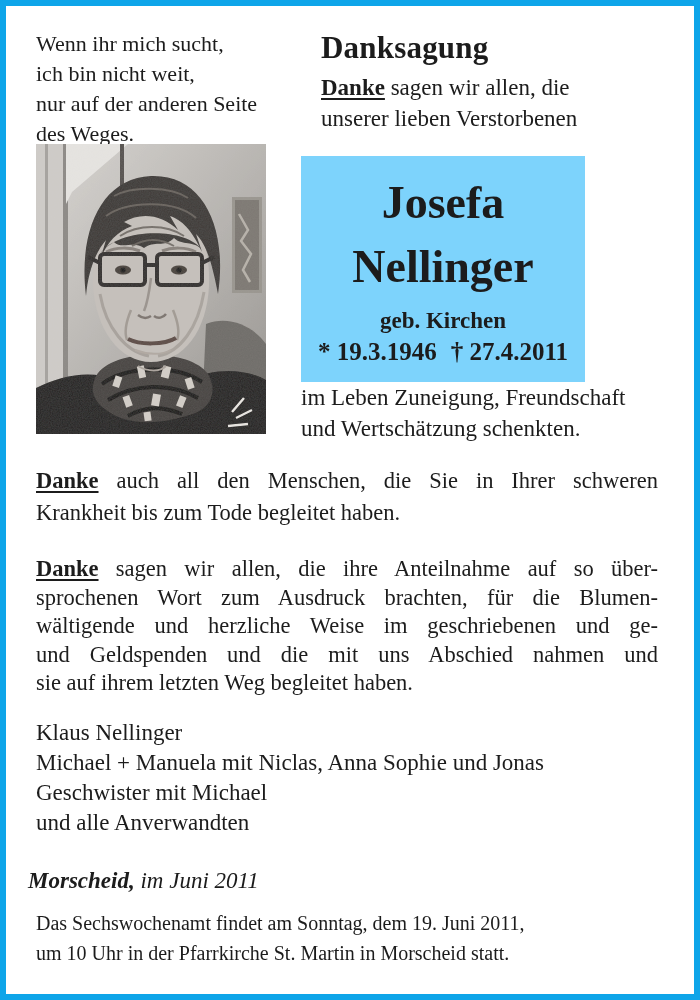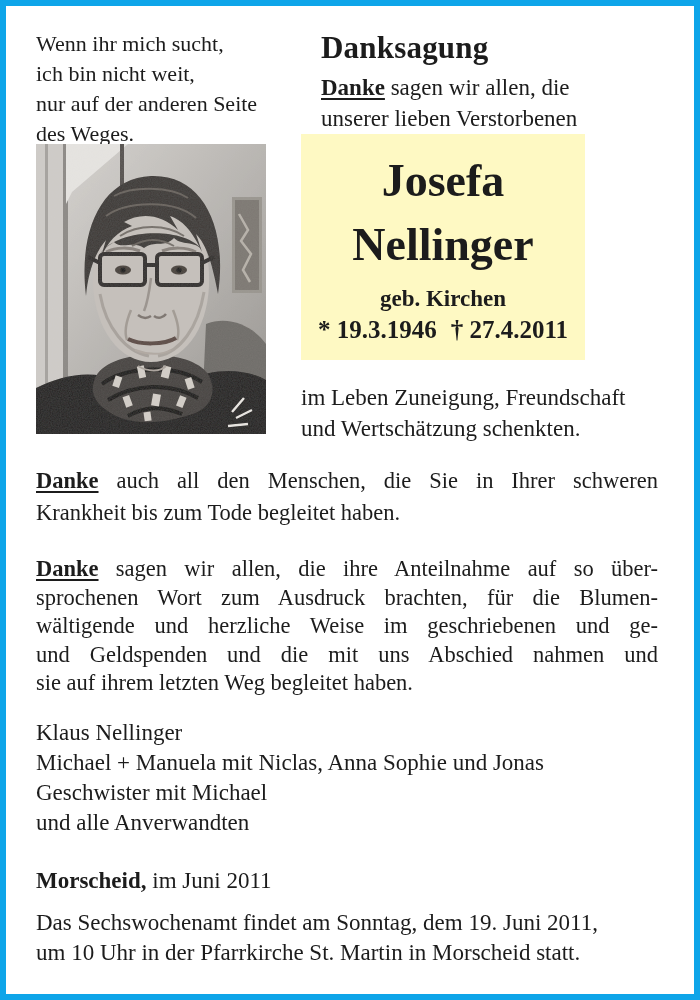--- a/index.html
+++ b/index.html
@@ -37,23 +37,23 @@
   }
 
   .photo {
     left: 30px; top: 138px;
     width: 230px; height: 290px;
     background: #bdbab6;
   }
   .photo svg { display: block; }
 
   .namebox {
-    left: 295px; top: 128px;
+    left: 295px; top: 150px;
     width: 284px; height: 226px;
-    background: #fef9c3;
+    background: #7dd3fc;
     text-align: center;
   }
   .namebox .first  { margin-top: 16px; font-size: 46px; font-weight: bold; line-height: 62px; }
   .namebox .last   { font-size: 46px; font-weight: bold; line-height: 66px; text-align: center; }
   .namebox .maiden { font-size: 23px; font-weight: bold; line-height: 30px; margin-top: 6px; }
   .namebox .dates  { font-size: 25px; font-weight: bold; line-height: 32px; }
   .namebox .dates .death { margin-left: 14px; }
 
   .tribute {
     left: 295px; top: 376px;
@@ -66,29 +66,30 @@
   .p2 { top: 531px; line-height: 28.5px; margin-top: 18px; }
   .jline { text-align: justify; text-align-last: justify; }
 
   .mourners {
     left: 30px; top: 712px;
     font-size: 23px; line-height: 30px;
     white-space: nowrap;
   }
 
   .dateline {
-    left: 30px; top: 862px;
+    left: 22px; top: 862px;
     font-size: 23px;
     white-space: nowrap;
+    font-style: italic;
   }
   .dateline .place { font-weight: bold; }
 
   .service {
     left: 30px; top: 902px;
-    font-size: 23px; line-height: 30px;
+    font-size: 20px; line-height: 30px;
     white-space: nowrap;
   }
 </style>
 </head>
 <body>
 
 <div class="page">
 
   <div class="abs poem">
     <div>Wenn ihr mich sucht,</div>

